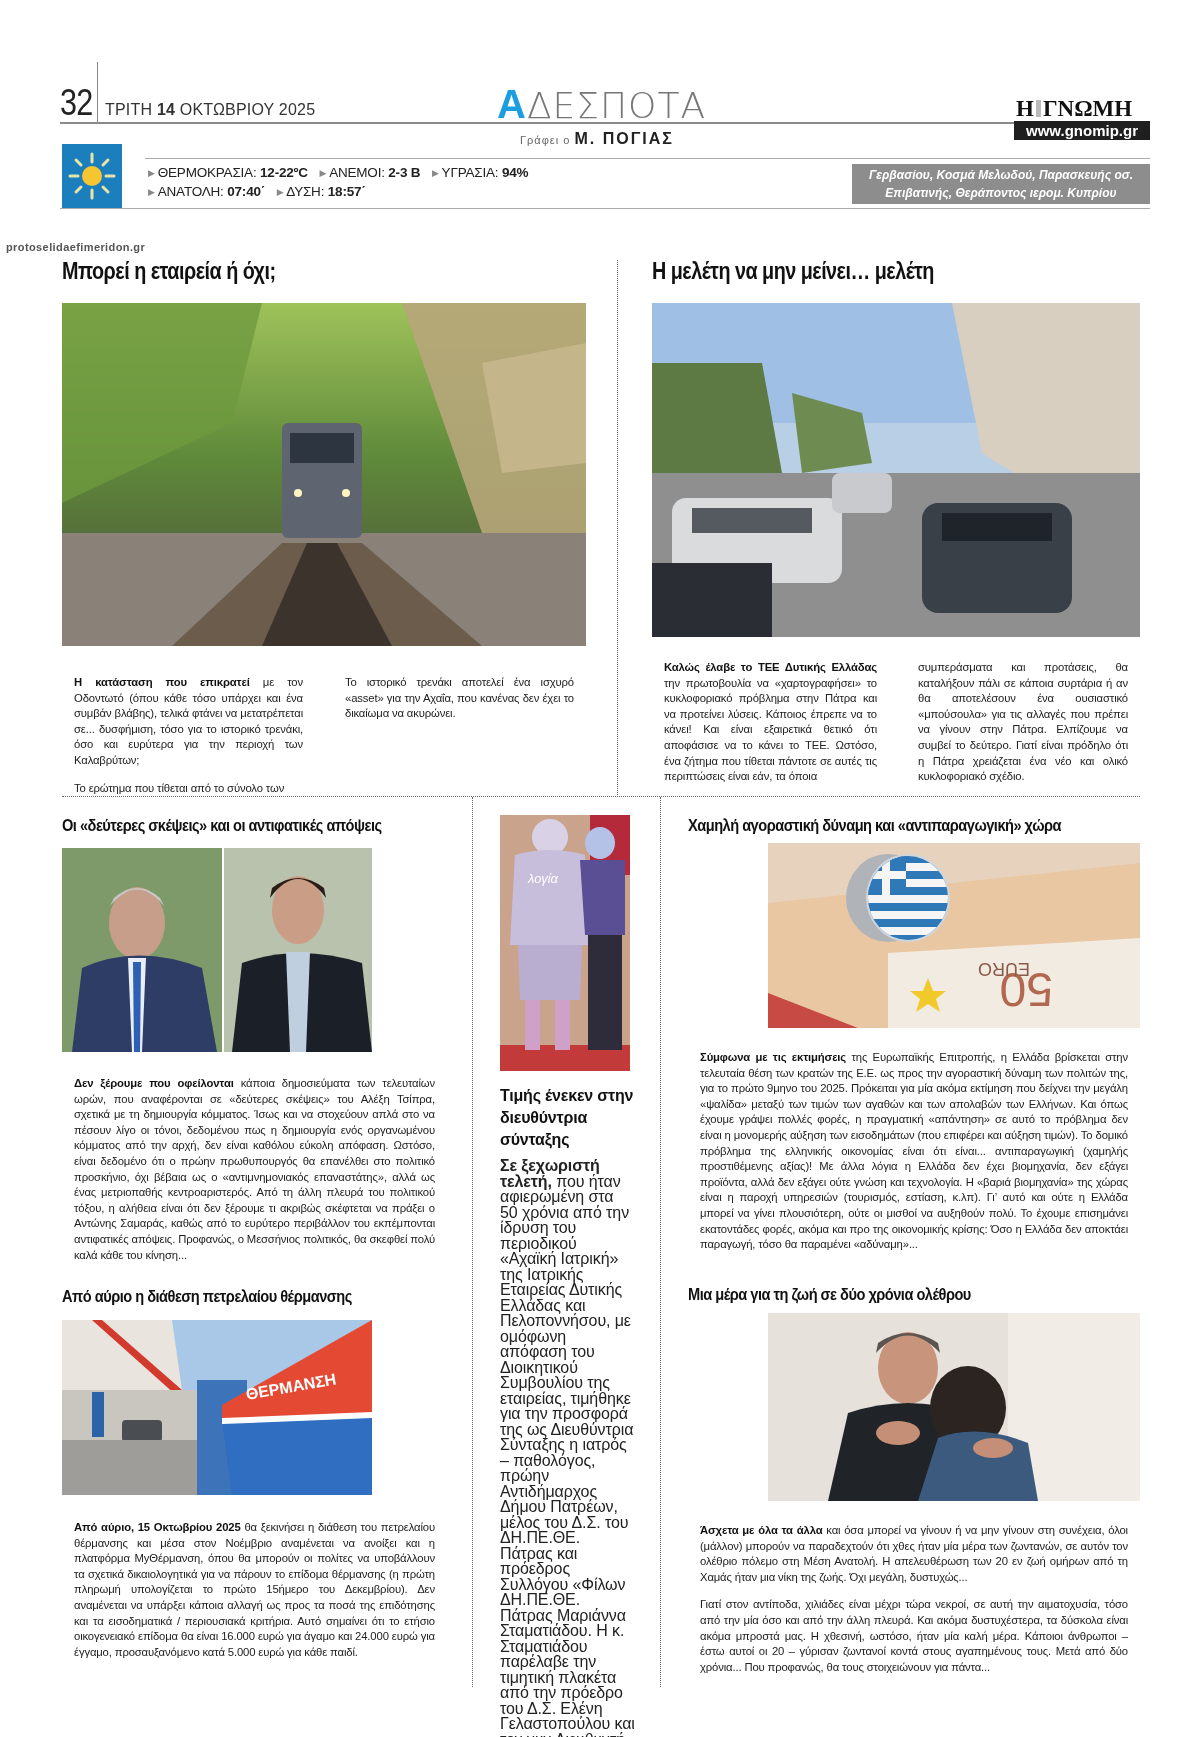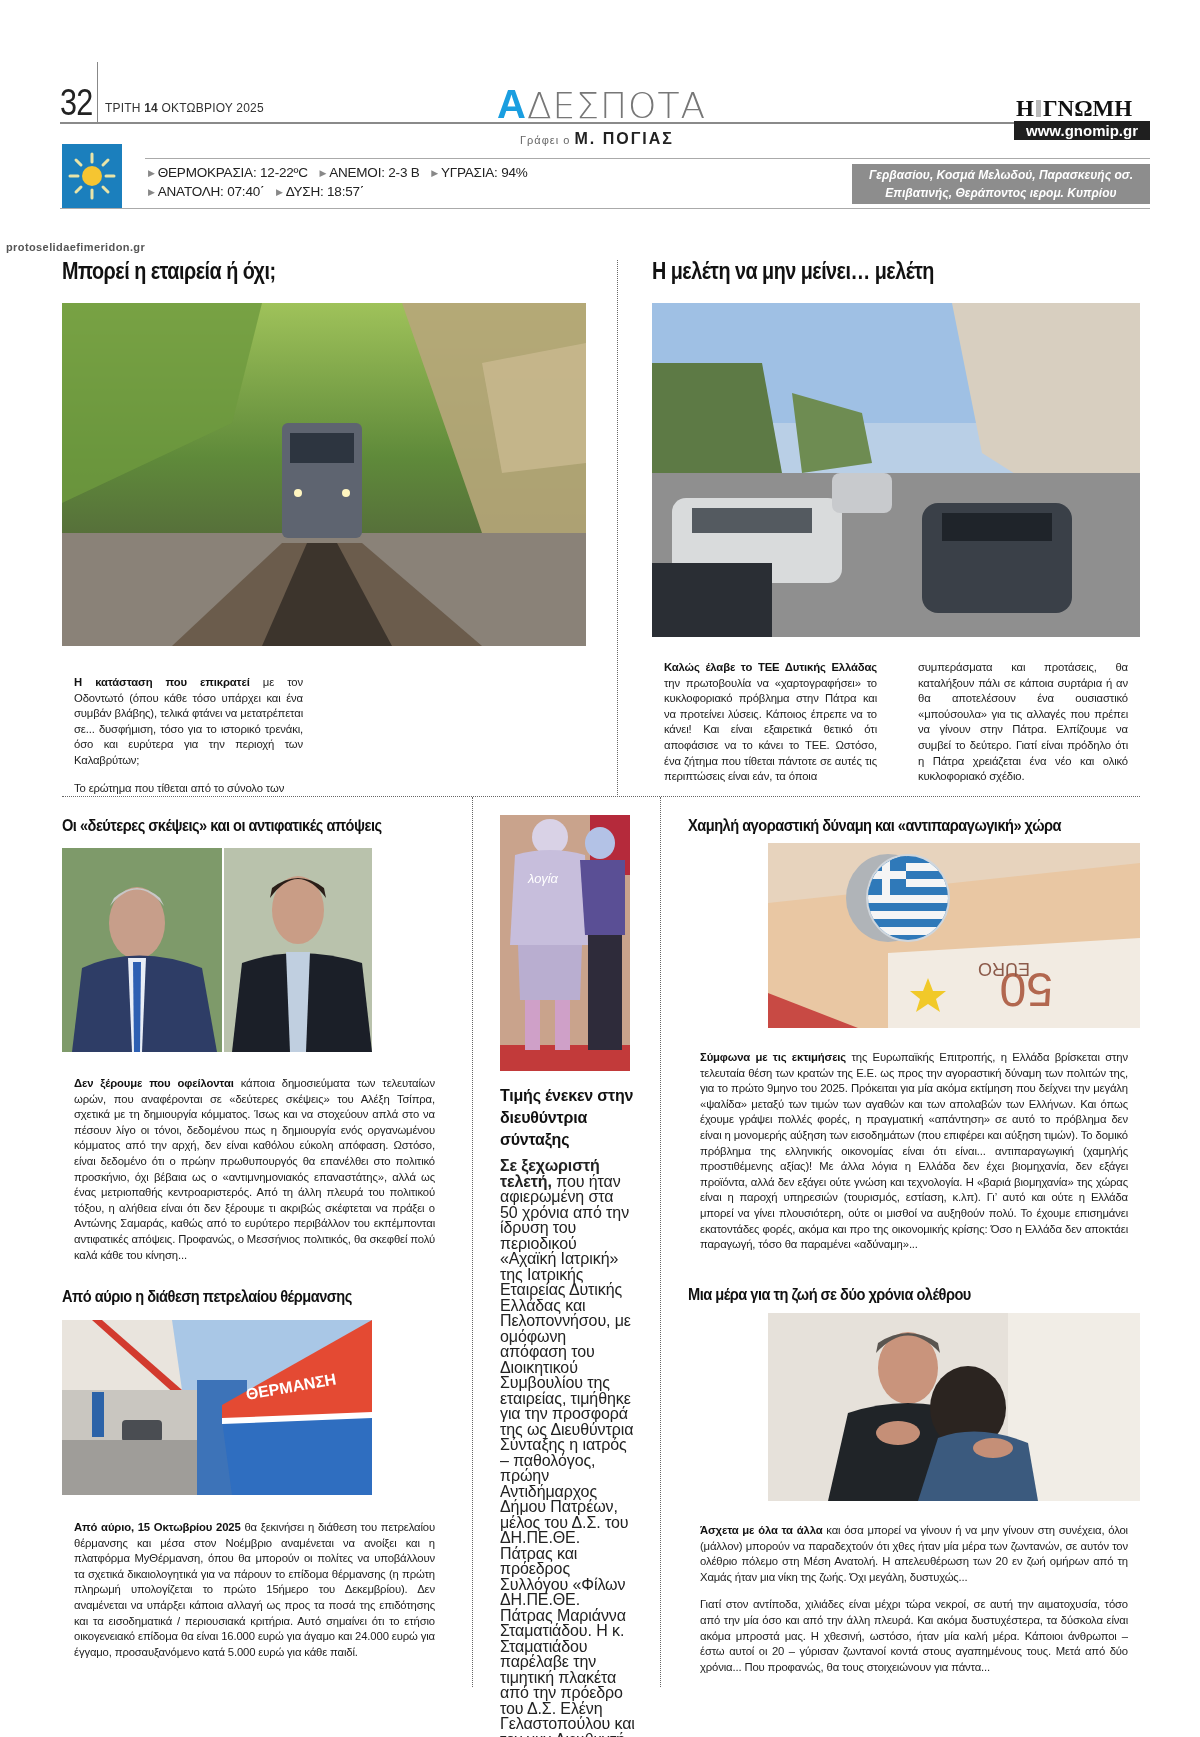--- a/index.html
+++ b/index.html
@@ -3,41 +3,41 @@
 <meta charset="utf-8">
 <style>
   * { box-sizing: border-box; margin: 0; padding: 0; }
   html, body { width: 1200px; height: 1737px; background: #ffffff; overflow: hidden; }
   body { position: relative; font-family: "Liberation Sans", "DejaVu Sans", sans-serif; color: #1a1a1a; }
   .abs { position: absolute; }
 
   
   .page-num { left: 60px; top: 82px; font-family: "Liberation Sans", sans-serif; font-size: 36px; font-weight: 400; letter-spacing: -1px; color: #222; transform: scaleX(0.85); transform-origin: left; }
   .page-num-rule { left: 97px; top: 62px; width: 1px; height: 62px; background: #888; }
-  .issue-date { left: 105px; top: 101px; font-size: 12px; color: #333; letter-spacing: 0.2px; }
+  .issue-date { left: 105px; top: 101px; font-size: 16px; color: #333; letter-spacing: 0.2px; }
   .issue-date b { font-weight: 700; }
   .header-rule { left: 60px; top: 122px; width: 1090px; height: 2px; background: #8a8a8a; }
 
   .column-title { left: 497px; top: 84px; font-size: 40px; font-weight: 300; letter-spacing: 1px; color: #6b6b6b; line-height: 40px; }
   .column-title .first { color: #1a9ee0; font-weight: 700; }
   .column-title .rest { font-weight: 300; color: #777; -webkit-text-stroke: 0; font-family: "DejaVu Sans", sans-serif; font-size: 36px; }
   .byline { left: 520px; top: 130px; font-size: 11px; color: #666; letter-spacing: 1px; }
   .byline-name { font-size: 16px; font-weight: 700; color: #222; letter-spacing: 2px; }
 
   .brand-logo { left: 1016px; top: 96px; font-family: "Liberation Serif", serif; font-size: 23px; font-weight: 700; color: #111; letter-spacing: 0px; }
   .brand-logo .sep { display: inline-block; width: 5px; height: 17px; background: #bbb; margin: 0 2px; vertical-align: -1px; }
   .brand-url { left: 1014px; top: 121px; width: 136px; height: 19px; background: #1f1f1f; color: #fff; font-size: 15px; font-weight: 700; text-align: center; line-height: 19px; }
 
   .weather-rule-top { left: 145px; top: 158px; width: 1005px; height: 1px; background: #aaa; }
   .weather-rule-bot { left: 60px; top: 208px; width: 1090px; height: 1px; background: #aaa; }
   .sun-box { left: 62px; top: 144px; width: 60px; height: 64px; background: #1b7fbd; }
   .sun-box svg { width: 60px; height: 64px; display: block; }
   .weather-line { left: 148px; font-size: 13.5px; color: #222; letter-spacing: -0.2px; }
   .weather-line .tri { color: #888; font-size: 9px; margin-right: 3px; vertical-align: 1px; }
-  .weather-line b { font-weight: 400; }
+  .weather-line b { font-weight: 700; }
   .weather-line .item { margin-right: 8px; }
   .wl1 { top: 165px; }
   .wl2 { top: 184px; }
   .saints-box { left: 852px; top: 164px; width: 298px; height: 40px; background: #8d8d8d; color: #fff; font-style: italic; font-weight: 700; font-size: 12px; text-align: center; line-height: 18px; padding-top: 2px; }
 
   .watermark { left: 6px; top: 241px; font-size: 11px; font-weight: 700; color: #555; letter-spacing: 0.4px; }
 
   
   .headline { font-family: "Liberation Sans", sans-serif; font-weight: 700; color: #111; letter-spacing: -0.6px; transform-origin: left top; }
   .h-big { font-size: 23px; transform: scaleX(0.86); white-space: nowrap; }
@@ -136,20 +136,21 @@
     <rect x="228" y="130" width="64" height="30" fill="#2d3540"></rect>
     <circle cx="236" cy="190" r="4" fill="#fff5c0"></circle>
       <circle cx="284" cy="190" r="4" fill="#fff5c0"></circle>
   </svg>
 </div>
 <div class="abs body-text" style="left:62px; top:663px; width:253px;">
   <p><b>Η κατάσταση που επικρατεί</b><span> με τον Οδοντωτό (όπου κάθε τόσο υπάρχει και ένα συμβάν βλάβης), τελικά φτάνει να μετατρέπεται σε... δυσφήμιση, τόσο για το ιστορικό τρενάκι, όσο και ευρύτερα για την περιοχή των Καλαβρύτων;</span></p>
   <p>Το ερώτημα που τίθεται από το σύνολο των</p>
 </div>
 <div class="abs body-text" style="left:333px; top:663px; width:253px;">
+  <p>Το ιστορικό τρενάκι αποτελεί ένα ισχυρό «asset» για την Αχαΐα, που κανένας δεν έχει το δικαίωμα να ακυρώνει.</p>
 </div>
 
 <div class="abs dots-v" style="left:617px; top:260px; height:535px;"></div>
 
 <div class="abs headline h-big" style="left:652px; top:258px;">Η μελέτη να μην μείνει… μελέτη</div>
 <div class="abs photo" style="left:652px; top:303px; width:488px; height:334px;">
   <svg viewBox="0 0 488 334" preserveAspectRatio="none">
     <rect width="488" height="334" fill="#b9cfe6"></rect>
     <rect y="0" width="488" height="120" fill="#9fc0e4"></rect>
     <path d="M300 0 L488 0 L488 250 L330 150 Z" fill="#d8cfc0"></path>

